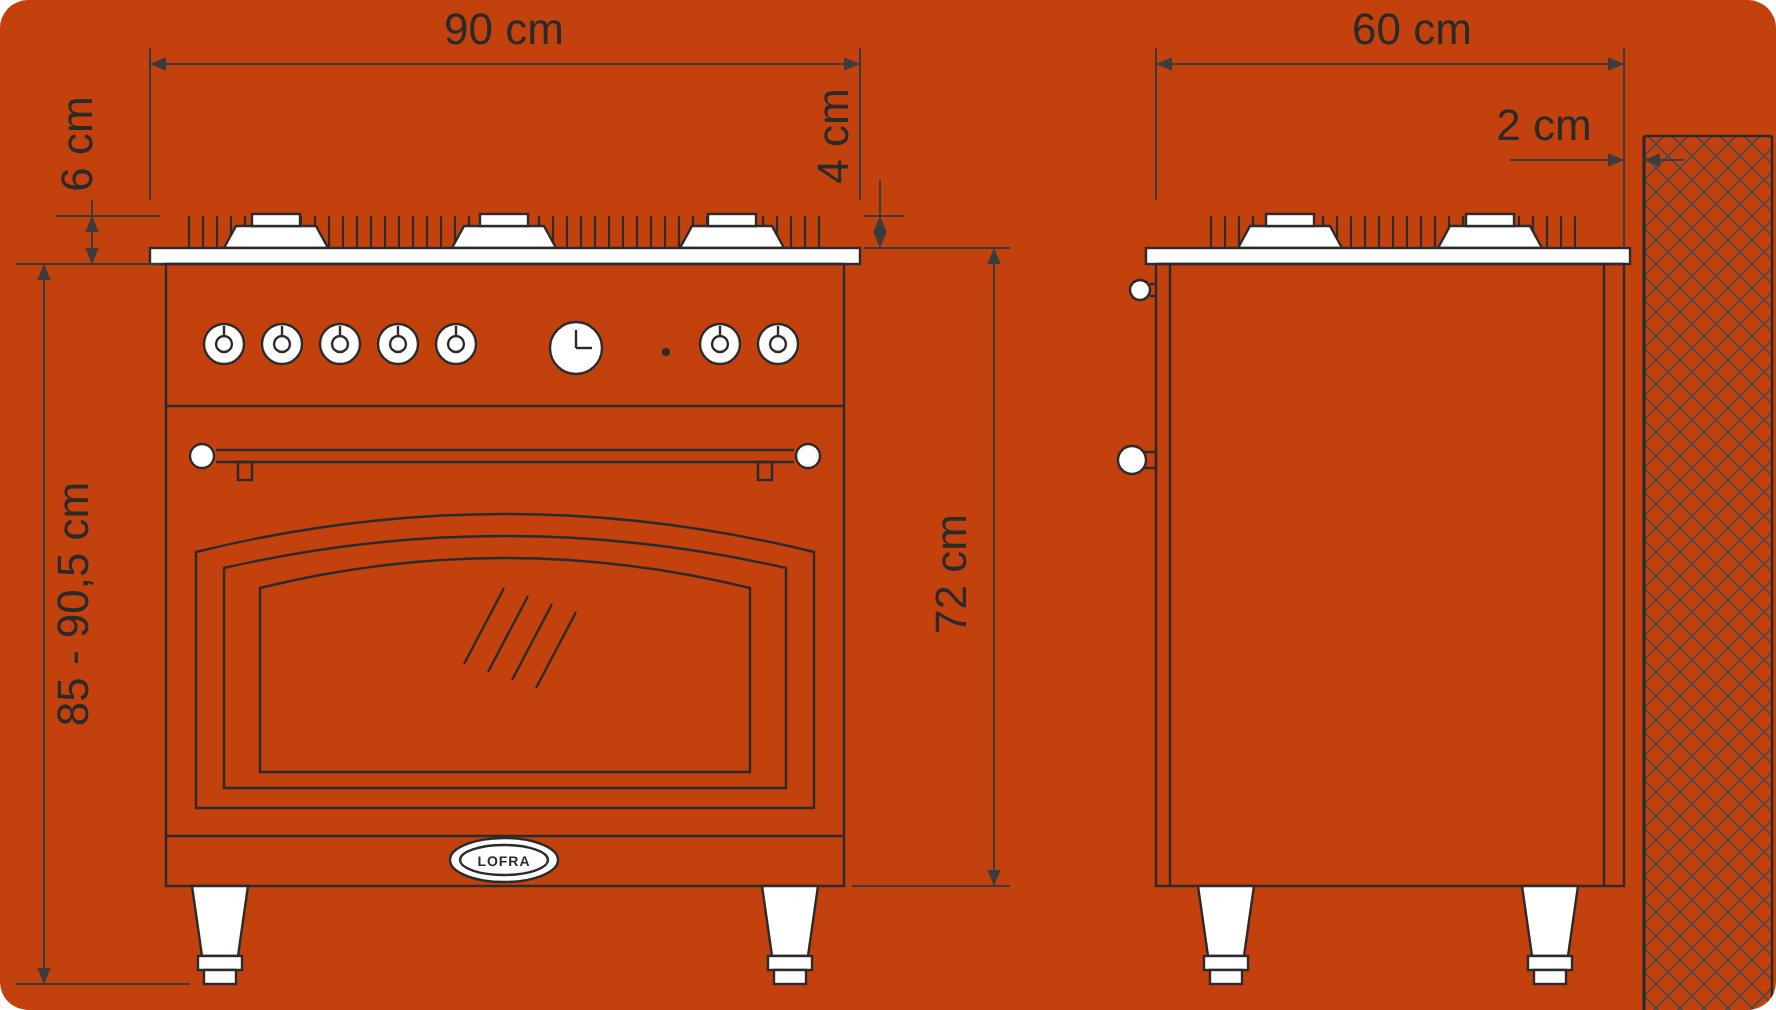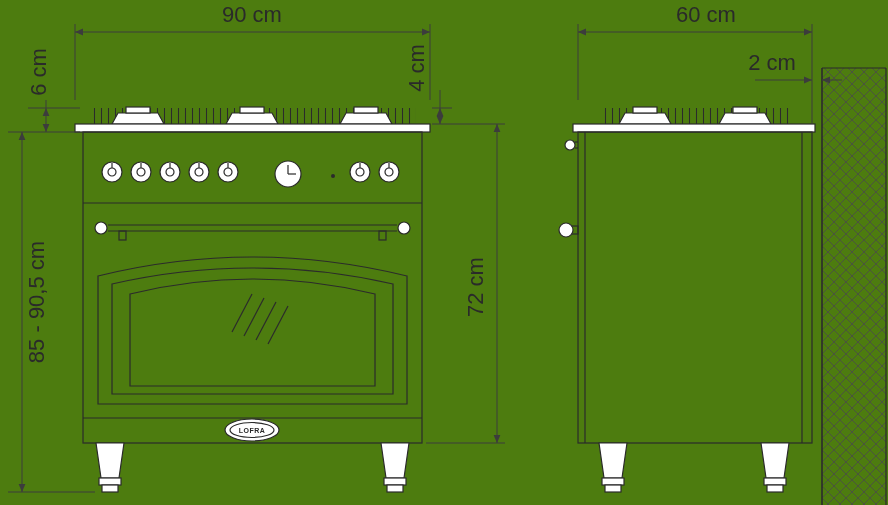--- a/index.html
+++ b/index.html
@@ -1,16 +1,16 @@
 <!DOCTYPE html>
 <html><head>
 <meta charset="utf-8">
 <style>
   html,body{margin:0;padding:0;background:#fff;}
-  .stage{position:relative;width:888px;height:505px;background:#4d7c0f;overflow:hidden;font-family:"Liberation Sans",sans-serif;}
+  .stage{position:relative;width:888px;height:505px;background:#c2410c;overflow:hidden;font-family:"Liberation Sans",sans-serif;border-radius:14px;}
   .ln{stroke:#2b2b2b;stroke-width:1.2;fill:none;}
   .lnf{stroke:#2b2b2b;stroke-width:1.2;fill:#fff;}
   .dim{stroke:#3c3c3c;stroke-width:1;fill:none;}
   .dimtxt{font-family:"Liberation Sans",sans-serif;font-size:22px;fill:#2a2a2a;}
   .brandtxt{font-family:"Liberation Sans",sans-serif;font-size:7px;font-weight:bold;letter-spacing:.5px;fill:#2a2a2a;}
 </style>
 </head>
 <body>
 
 <div class="stage">

